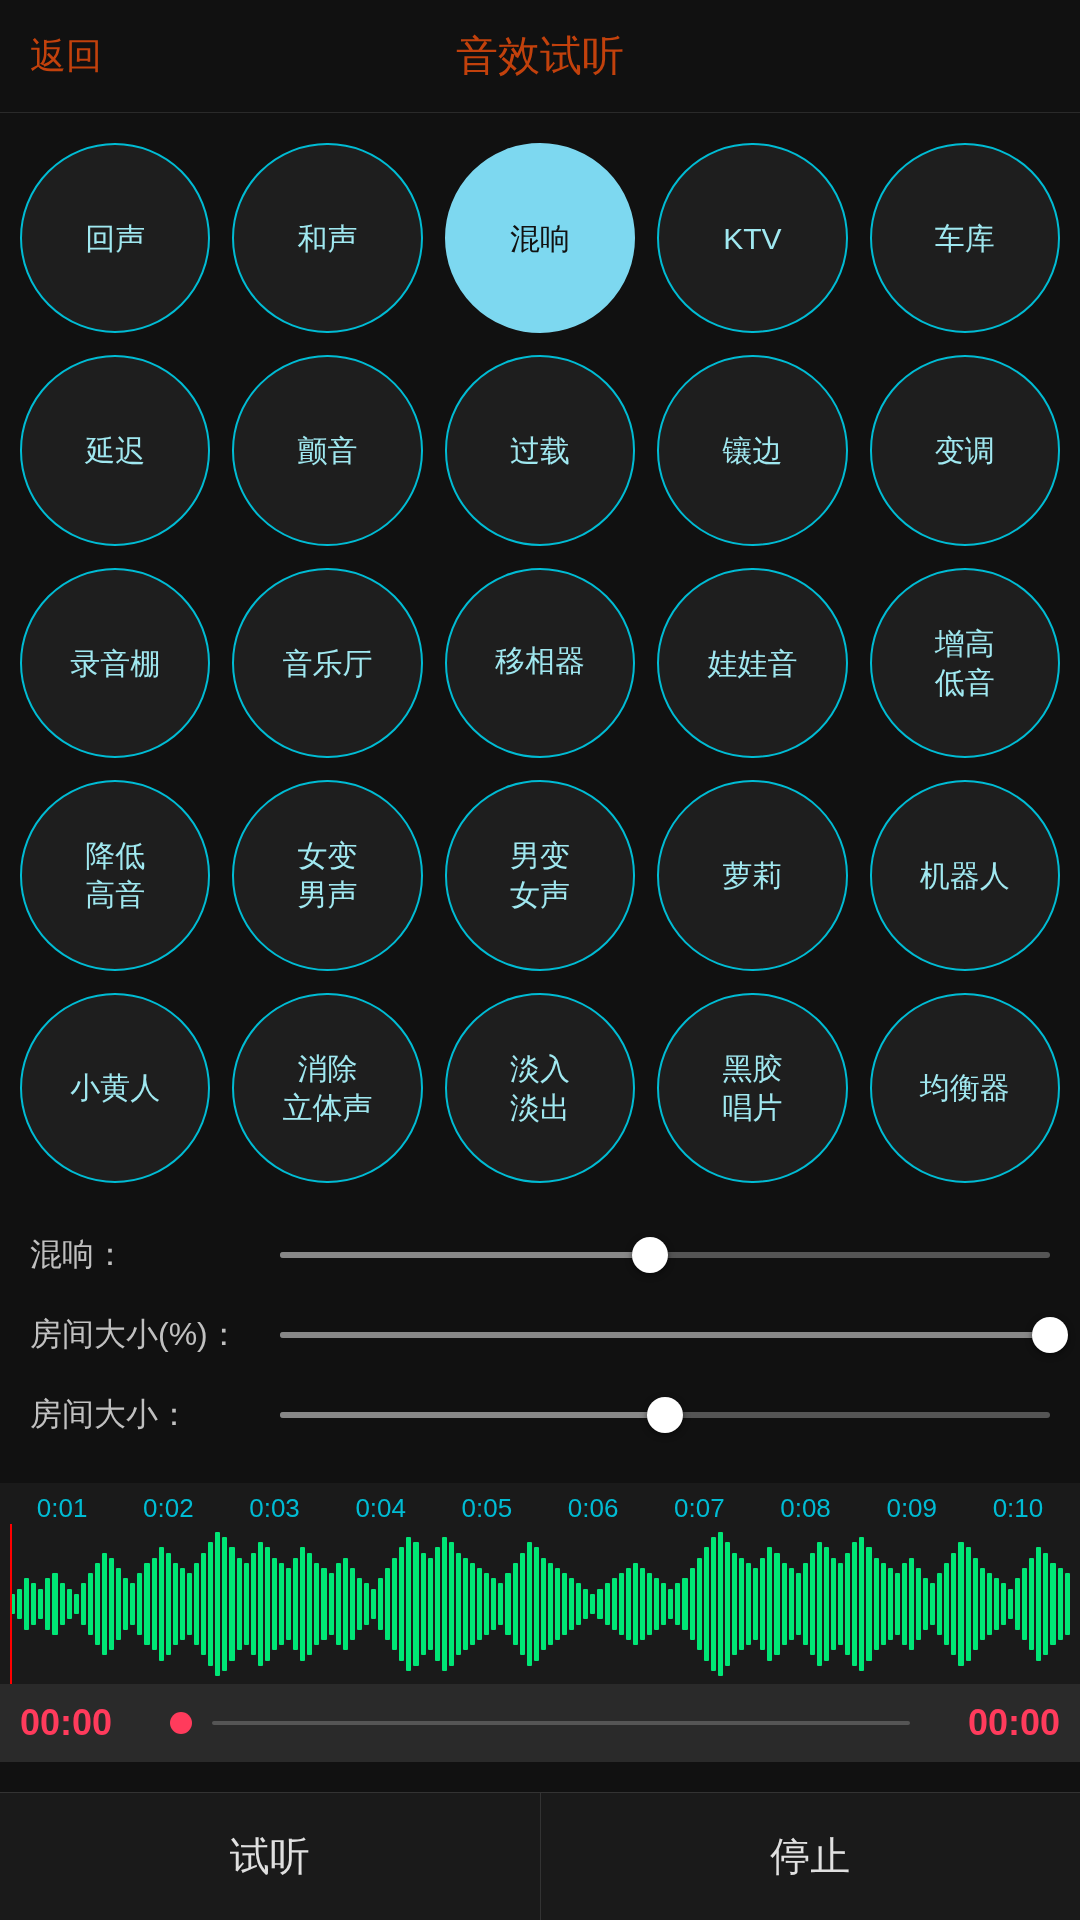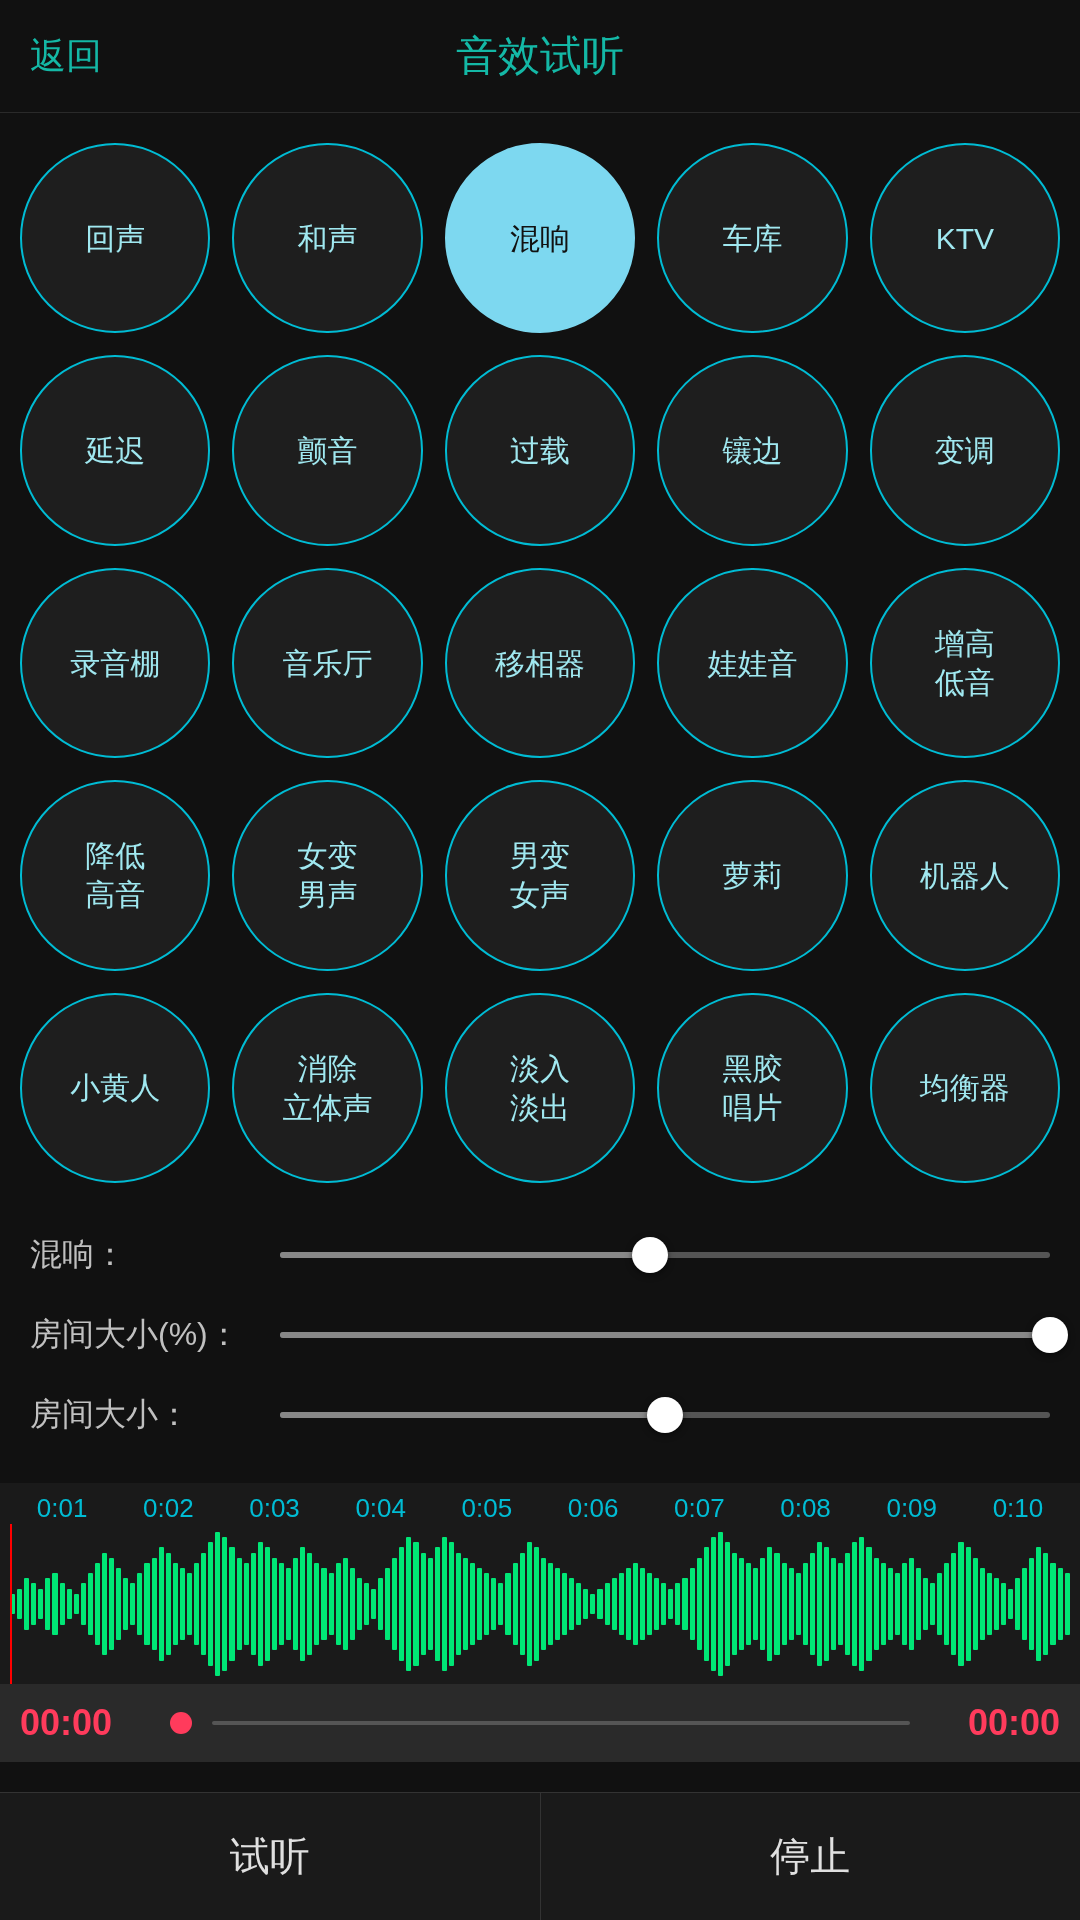--- a/index.html
+++ b/index.html
@@ -20,27 +20,27 @@
       align-items: center;
       justify-content: center;
       position: relative;
       padding: 28px 30px;
       border-bottom: 1px solid #2a2a2a;
       background: #111111;
     }
     .back-btn {
       position: absolute;
       left: 30px;
-      color: #14b8a6;
+      color: #c2410c;
       font-size: 36px;
       cursor: pointer;
     }
     .header-title {
       font-size: 42px;
-      color: #14b8a6;
+      color: #c2410c;
       font-weight: normal;
     }
 
     
     .effects-grid {
       padding: 30px 20px 20px 20px;
       display: grid;
       grid-template-columns: repeat(5, 1fr);
       gap: 22px;
       background: #111111;
@@ -250,30 +250,30 @@
 
 <div class="header">
   <span class="back-btn">返回</span>
   <span class="header-title">音效试听</span>
 </div>
 
 <div class="effects-grid" id="effects-grid">
 <div class="effect-btn" style="white-space: pre-line;">回声</div>
     <div class="effect-btn" style="white-space: pre-line;">和声</div>
     <div class="effect-btn active" style="white-space: pre-line;">混响</div>
+    <div class="effect-btn" style="white-space: pre-line;">KTV</div>
     <div class="effect-btn" style="white-space: pre-line;">车库</div>
-    <div class="effect-btn" style="white-space: pre-line;">KTV</div>
     <div class="effect-btn" style="white-space: pre-line;">延迟</div>
     <div class="effect-btn" style="white-space: pre-line;">颤音</div>
     <div class="effect-btn" style="white-space: pre-line;">过载</div>
     <div class="effect-btn" style="white-space: pre-line;">镶边</div>
     <div class="effect-btn" style="white-space: pre-line;">变调</div>
     <div class="effect-btn" style="white-space: pre-line;">录音棚</div>
     <div class="effect-btn" style="white-space: pre-line;">音乐厅</div>
-    <div class="effect-btn" style="white-space: pre-line;">移相器</div>
+    <div class="effect-btn" style="white-space: pre-line; font-family: Liberation Mono, monospace;">移相器</div>
     <div class="effect-btn" style="white-space: pre-line;">娃娃音</div>
     <div class="effect-btn" style="white-space: pre-line;">增高
 低音</div>
     <div class="effect-btn" style="white-space: pre-line;">降低
 高音</div>
     <div class="effect-btn" style="white-space: pre-line;">女变
 男声</div>
     <div class="effect-btn" style="white-space: pre-line;">男变
 女声</div>
     <div class="effect-btn" style="white-space: pre-line;">萝莉</div>

